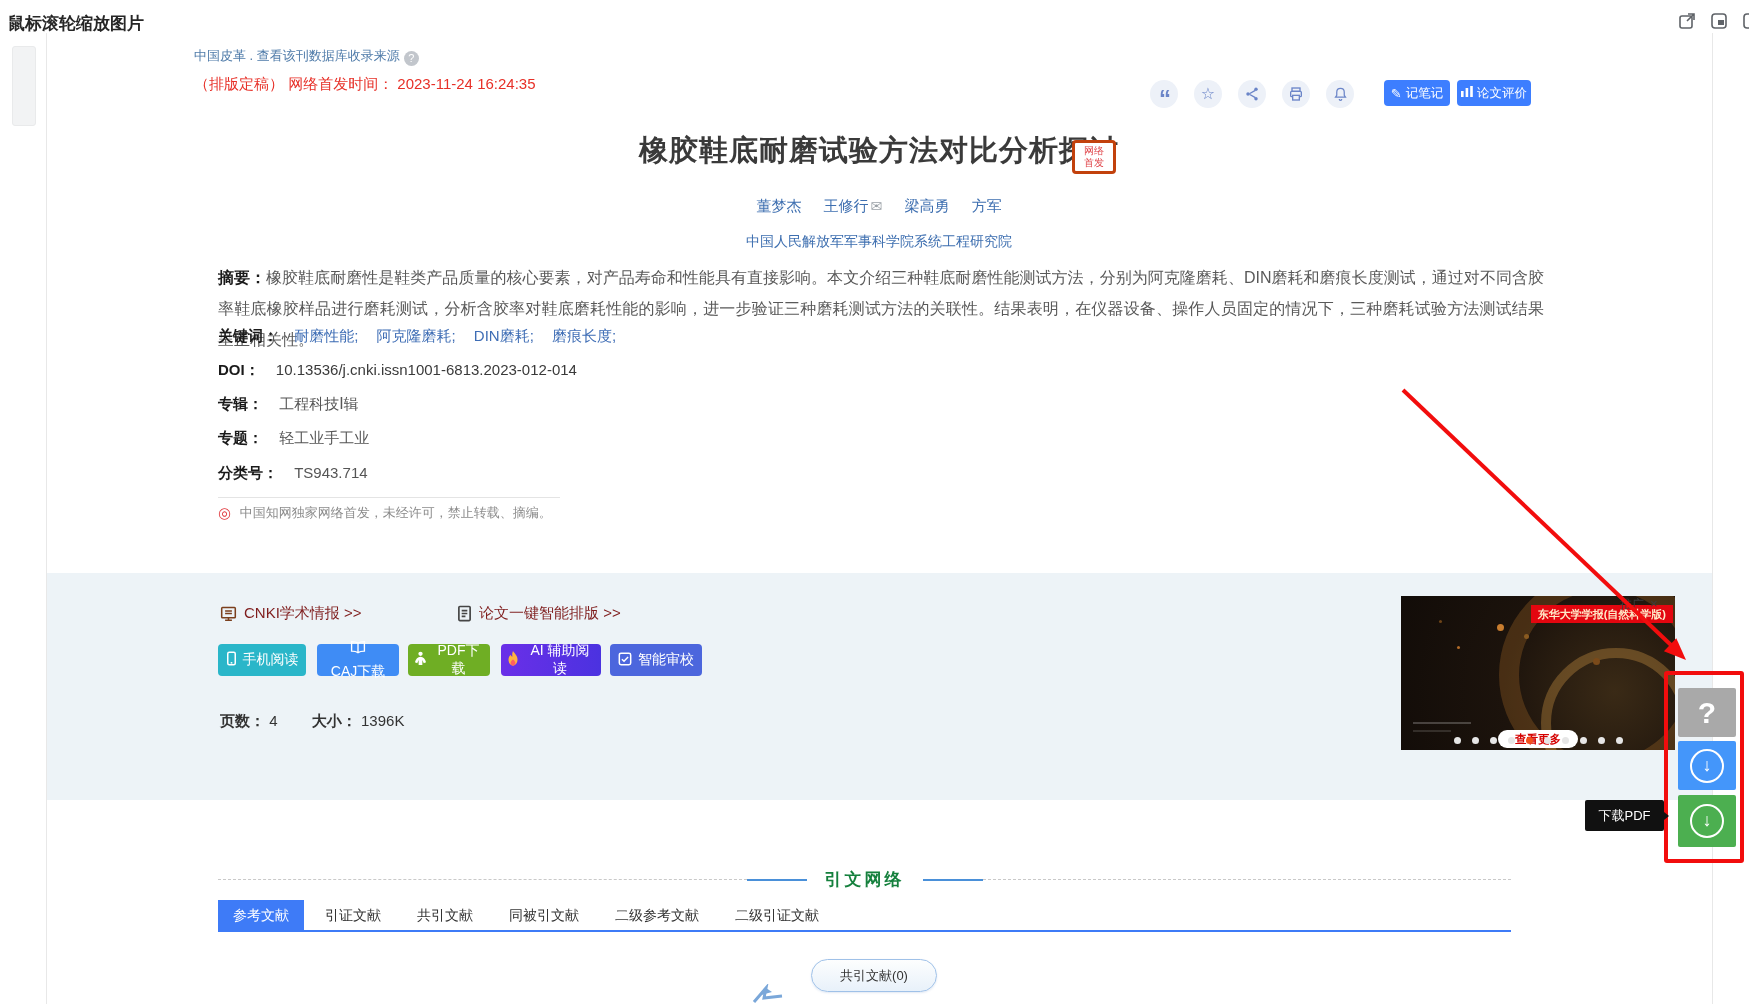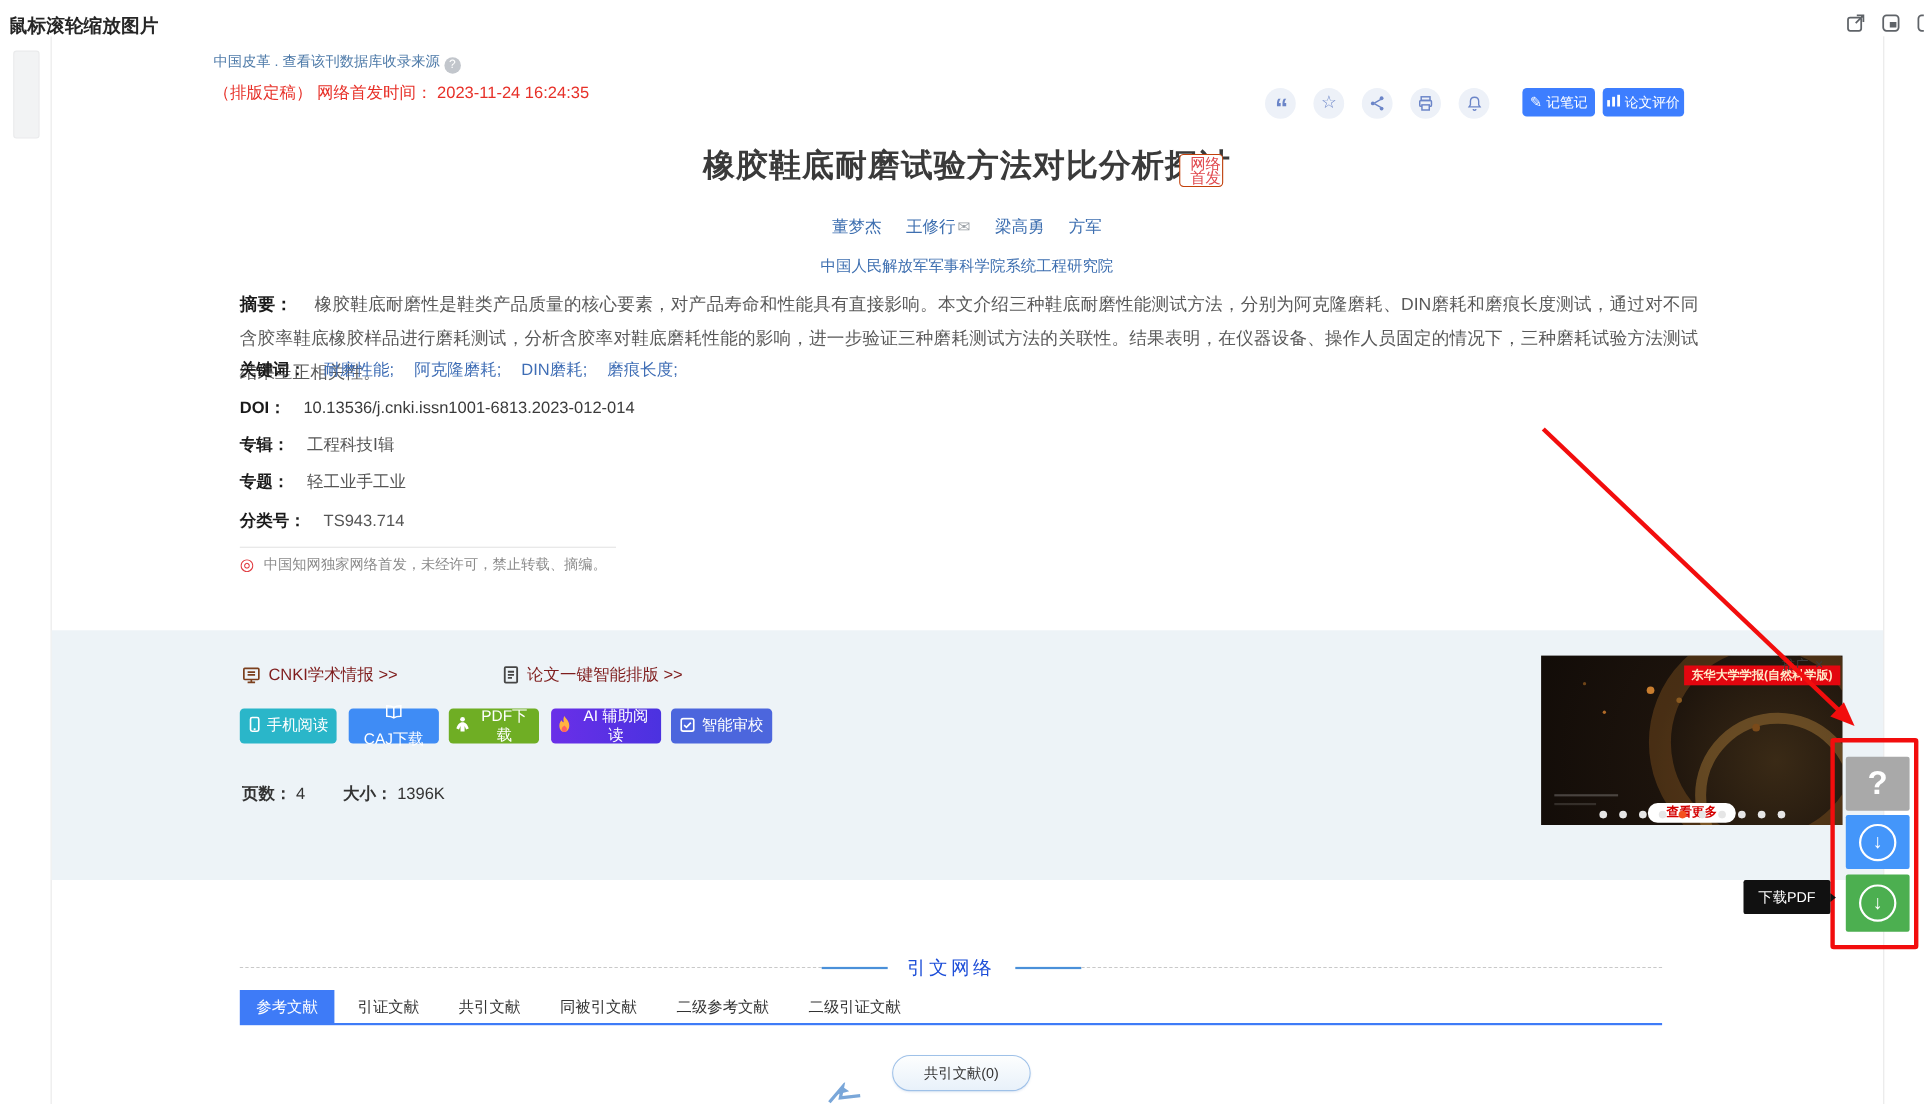--- a/index.html
+++ b/index.html
@@ -21,30 +21,30 @@
   .journal-line .qmark{display:inline-block;width:15px;height:15px;border-radius:50%;background:#c2c6cc;color:#fff;font-size:11px;line-height:15px;text-align:center;vertical-align:-2px;margin-left:4px;cursor:pointer;}
   .red-line{left:194px;top:75px;font-size:15px;color:#e73028;white-space:nowrap;}
 
   .circ-ico{top:80px;width:28px;height:28px;border-radius:50%;background:#edf1f8;color:#6b85c8;text-align:center;cursor:pointer;}
   .circ-ico svg{display:block;margin:6px auto 0;}
   .circ-ico.quote{font-size:24px;line-height:38px;font-weight:bold;letter-spacing:-2px;}
   .circ-ico.star{font-size:16px;line-height:27px;}
   .hd-btn{top:80px;height:26px;border-radius:4px;background:#3d7eff;color:#fff;font-size:12.5px;display:flex;align-items:center;justify-content:center;gap:4px;cursor:pointer;}
 
   .art-title{left:46px;width:1666px;top:131px;text-align:center;font-size:29px;font-weight:600;color:#3a3a3a;letter-spacing:1px;}
-  .badge{left:1072px;top:140px;width:36px;border:1px solid #c2410c;border-radius:4px;color:#e0474c;font-size:14px;line-height:12px;text-align:right;padding:2px 1px;background:#fff;}
+  .badge{left:1072px;top:140px;width:36px;border:3px solid #c2410c;border-radius:4px;color:#e0474c;font-size:10px;line-height:12px;text-align:center;padding:2px 1px;background:#fff;}
   .authors{left:46px;width:1666px;top:197px;text-align:center;font-size:15px;color:#3e6fb0;}
   .authors span.name{margin:0 9px;cursor:pointer;}
   .mail{color:#9aa0a6;font-size:14px;margin-left:2px;}
   .affil{left:46px;width:1666px;top:233px;text-align:center;font-size:14px;color:#3e6fb0;}
   .affil span{cursor:pointer;}
 
   .meta-label{font-weight:bold;color:#1a1a1a;}
   .abstract-row{left:218px;top:262px;width:1326px;font-size:16px;line-height:31px;color:#595959;text-align:justify;}
-  .abstract-row .meta-label{float:left;margin-right:20px;}
+  .abstract-row .meta-label{float:left;margin-right:0;}
   .kw-row{left:218px;top:327px;font-size:15px;color:#1a1a1a;}
   .kw-row a{color:#3e6db5;text-decoration:none;margin-right:14px;cursor:pointer;}
   .kw-row .meta-label{margin-right:12px;}
   .meta-row{left:218px;font-size:15px;color:#555;}
   .meta-row .meta-label{margin-right:12px;}
   .doi-val{color:#3a3a3a;}
   .copy-divider{left:218px;top:497px;width:342px;height:1px;background:#e4e4e4;}
   .copyright{left:218px;top:504px;font-size:13px;color:#8b8b8b;}
   .copyright .target{color:#e0393e;font-size:15px;vertical-align:-1px;margin-right:5px;}
 
@@ -86,21 +86,21 @@
   .side-dl .cir{width:30px;height:30px;border:2px solid #fff;border-radius:50%;color:#fff;font-size:18px;line-height:28px;}
   .blue-dl{top:741px;background:#4496fa;}
   .green-dl{top:795px;height:52px;background:#4caf50;}
   .tooltip{left:1585px;top:800px;width:79px;height:31px;background:#111;color:#fff;font-size:13px;line-height:31px;text-align:center;border-radius:2px;z-index:7;}
   .tooltip:after{content:"";position:absolute;right:-5px;top:12px;border-left:5px solid #111;border-top:4px solid transparent;border-bottom:4px solid transparent;}
 
   
   .cite-head{left:218px;top:868px;width:1293px;display:flex;align-items:center;}
   .cite-head .dash{flex:1;border-top:1px dashed #c9c9c9;height:0;}
   .cite-head .solid{width:60px;height:2px;background:#4a90d9;}
-  .cite-head .t{font-size:17px;color:#1d4ed8;letter-spacing:3px;margin:0 18px;}
+  .cite-head .t{font-size:17px;color:#15803d;letter-spacing:3px;margin:0 18px;font-weight:bold;}
   .tabs{left:218px;top:900px;width:1293px;border-bottom:2px solid #3e7bf7;display:flex;align-items:flex-end;}
   .tab{height:30px;line-height:30px;padding:0 15px;font-size:14px;color:#333;margin-right:6px;cursor:pointer;}
   .tab.on{background:#3e7bf7;color:#fff;}
   .node-pill{left:811px;top:959px;width:124px;height:31px;border:1px solid #9fc1e8;border-radius:17px;background:linear-gradient(#fdfefe,#e8f1fa);color:#333;font-size:13px;line-height:31px;text-align:center;cursor:pointer;box-shadow:0 1px 2px rgba(60,110,180,.15);}
   .cursor-arrow{left:752px;top:984px;z-index:2;}
 </style>
 </head>
 <body>
 
 <div class="stage">

